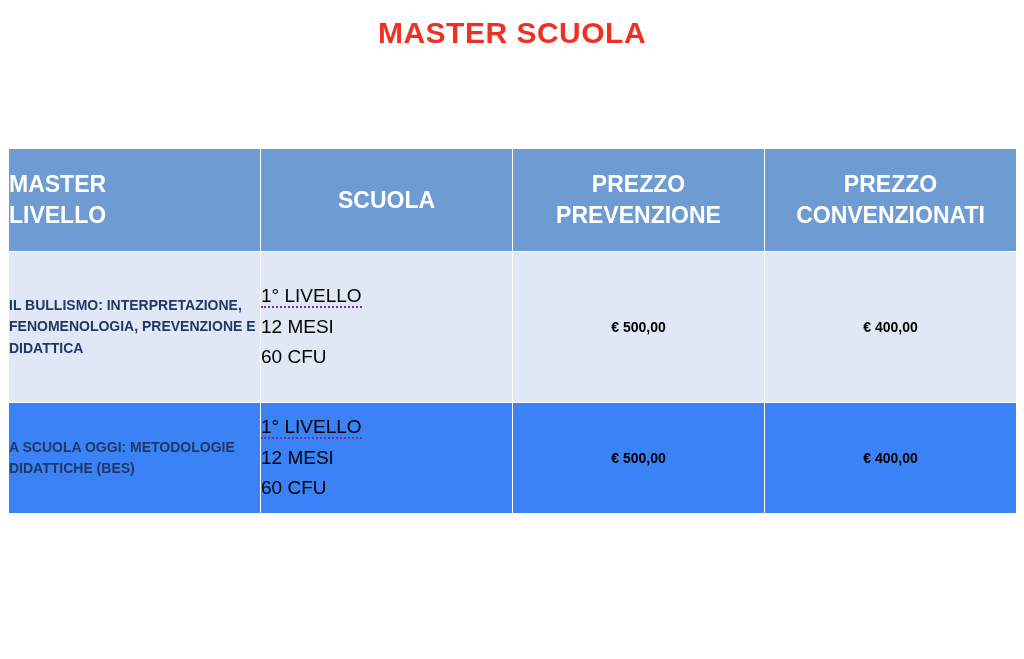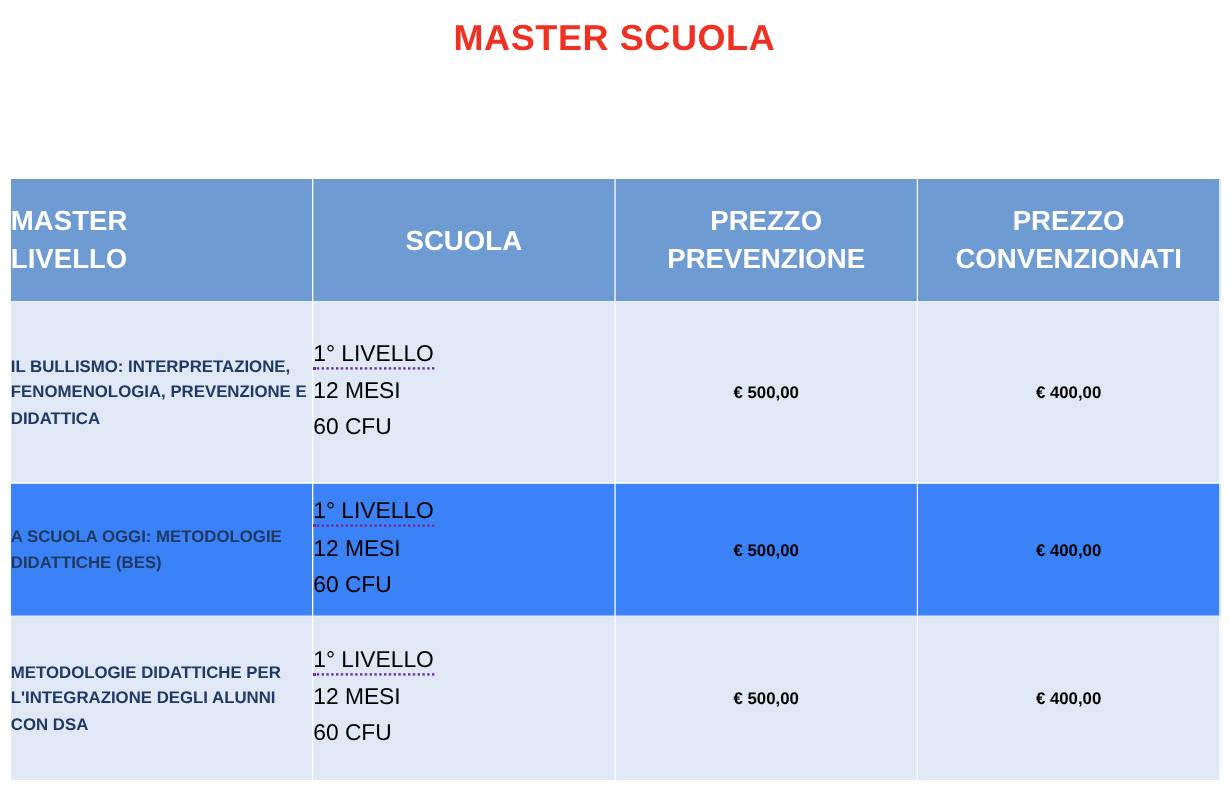--- a/index.html
+++ b/index.html
@@ -160,27 +160,17 @@
           <td class="c-title">A SCUOLA OGGI: METODOLOGIE DIDATTICHE (BES)</td>
           <td class="c-durata">
             <span class="dl"><span class="lvl">1° LIVELLO</span></span>
             <span class="dl">12 MESI</span>
             <span class="dl">60 CFU</span>
           </td>
           <td class="c-price">€ 500,00</td>
           <td class="c-price">€ 400,00</td>
         </tr>
 
-        <tr class="row-shaded r3">
-          <td class="c-title">METODOLOGIE DIDATTICHE PER L'INTEGRAZIONE DEGLI ALUNNI CON DSA</td>
-          <td class="c-durata">
-            <span class="dl"><span class="lvl">1° LIVELLO</span></span>
-            <span class="dl">12 MESI</span>
-            <span class="dl">60 CFU</span>
-          </td>
-          <td class="c-price">€ 500,00</td>
-          <td class="c-price">€ 400,00</td>
-        </tr>
 
       </tbody>
     </table>
   </div>
 </div>
 
 </body></html>

